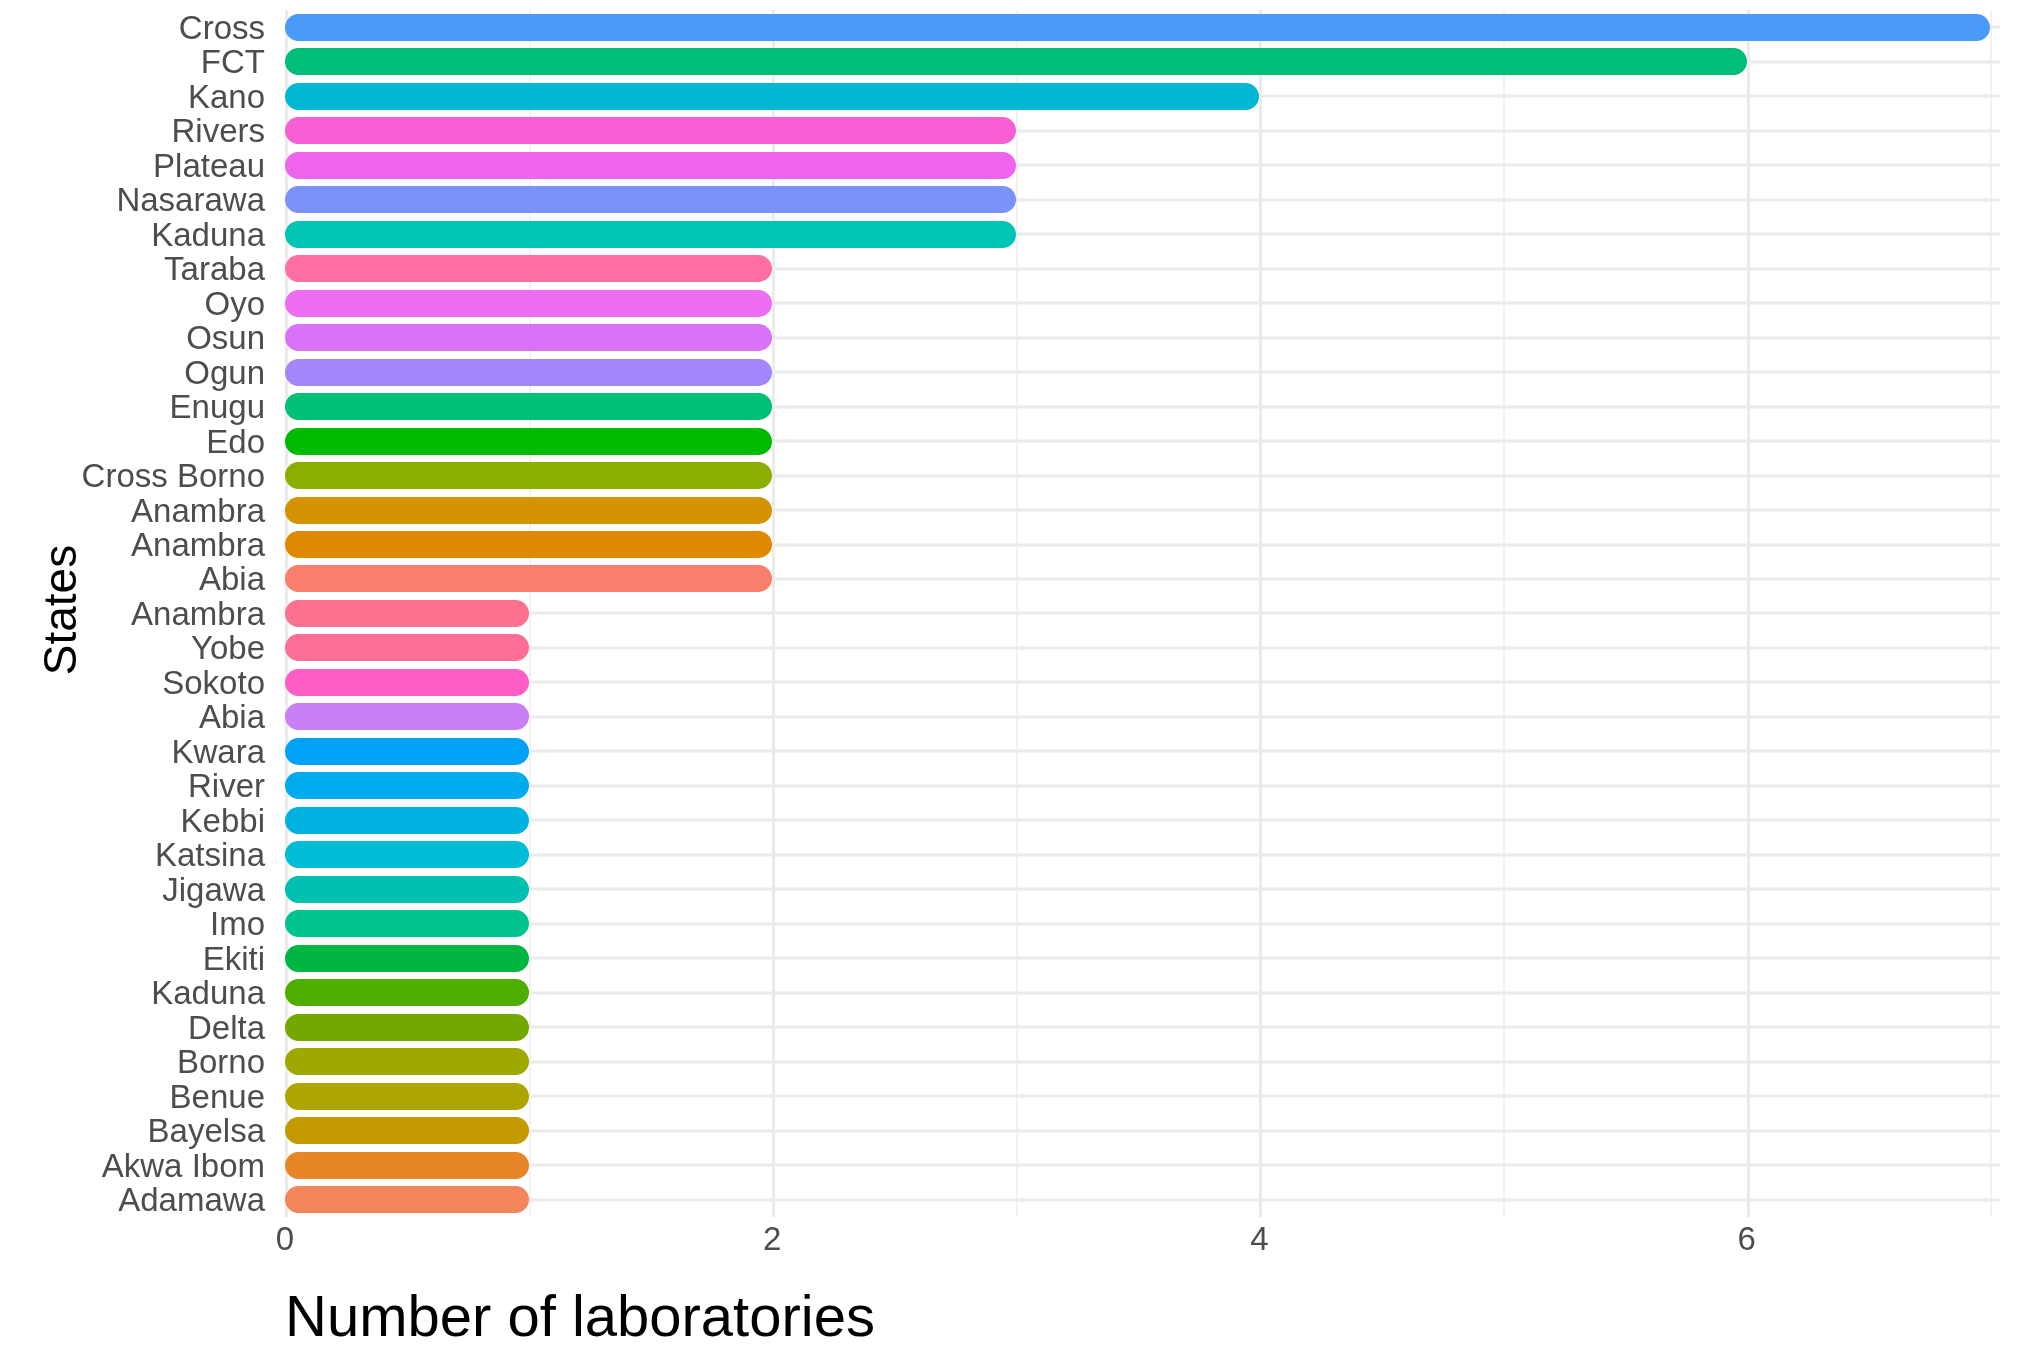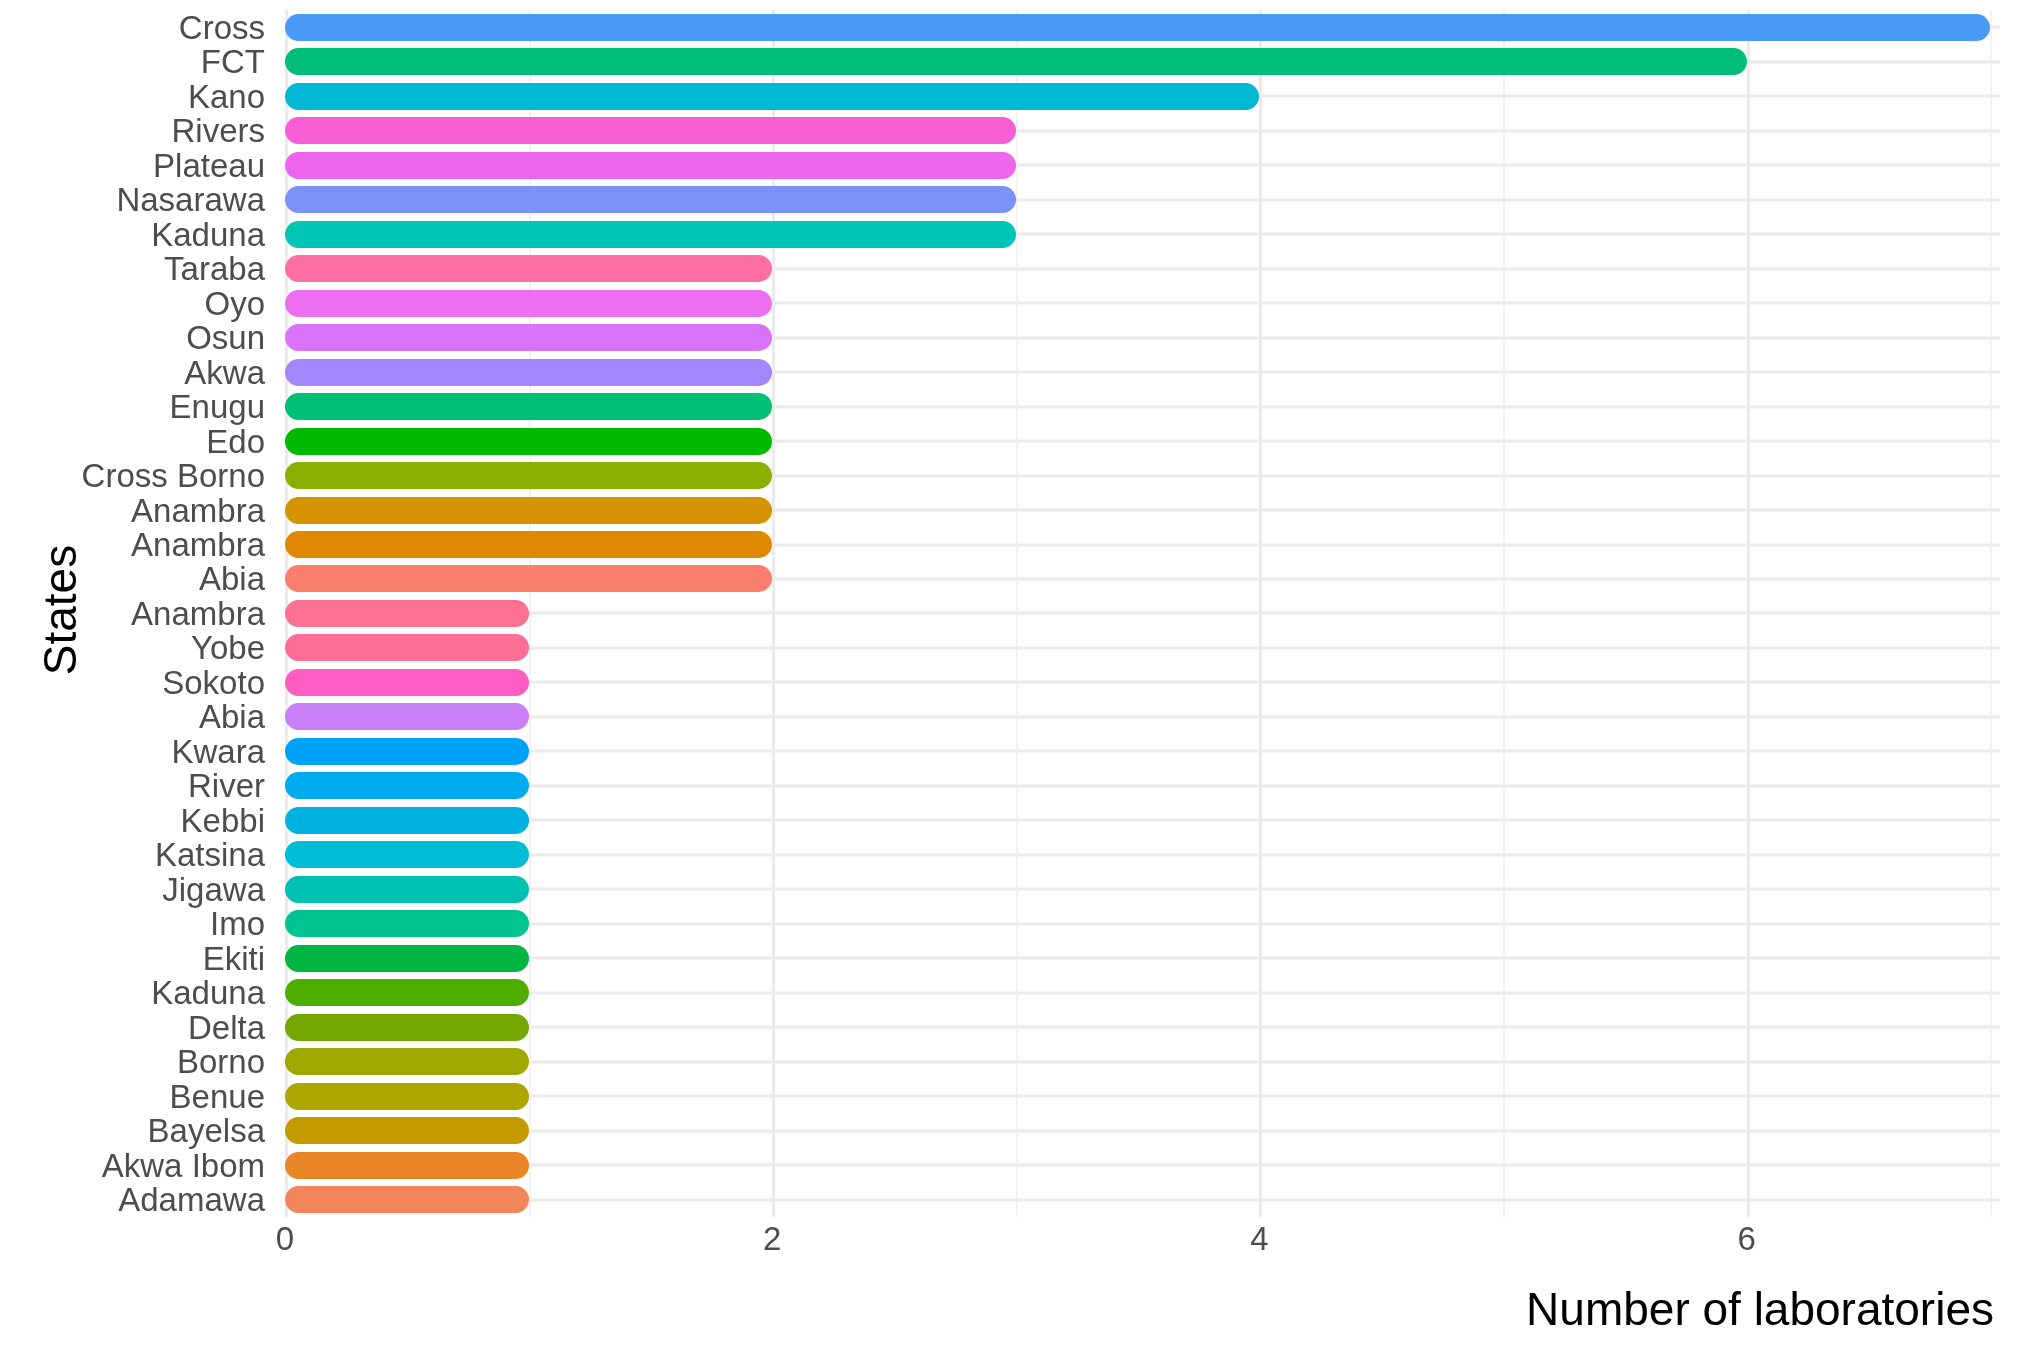--- a/index.html
+++ b/index.html
@@ -126,25 +126,25 @@
   .x-tick {
     position: absolute;
     top: 0;
     transform: translateX(-50%);
     font-size: 33px;
     color: #4d4d4d;
     line-height: 1;
   }
   #x-axis-title {
     position: absolute;
-    left: 279px;
+    left: 285px;
     top: 1282px;
     width: 1715px;
-    text-align: right;
-    font-size: 46px;
+    text-align: left;
+    font-size: 58px;
     color: #000000;
     font-family: "Liberation Sans", sans-serif;
   }
 </style>
 </head>
 <body>
 
 <div id="chart-root">
 
   <div id="y-axis-title">
@@ -155,21 +155,21 @@
       <div class="y-tick">Cross</div>
       <div class="y-tick">FCT</div>
       <div class="y-tick">Kano</div>
       <div class="y-tick">Rivers</div>
       <div class="y-tick">Plateau</div>
       <div class="y-tick">Nasarawa</div>
       <div class="y-tick">Kaduna</div>
       <div class="y-tick">Taraba</div>
       <div class="y-tick">Oyo</div>
       <div class="y-tick">Osun</div>
-      <div class="y-tick">Akwa</div>
+      <div class="y-tick">Ogun</div>
       <div class="y-tick">Enugu</div>
       <div class="y-tick">Edo</div>
       <div class="y-tick">Cross Borno</div>
       <div class="y-tick">Anambra</div>
       <div class="y-tick">Anambra</div>
       <div class="y-tick">Abia</div>
       <div class="y-tick">Anambra</div>
       <div class="y-tick">Yobe</div>
       <div class="y-tick">Sokoto</div>
       <div class="y-tick">Abia</div>

